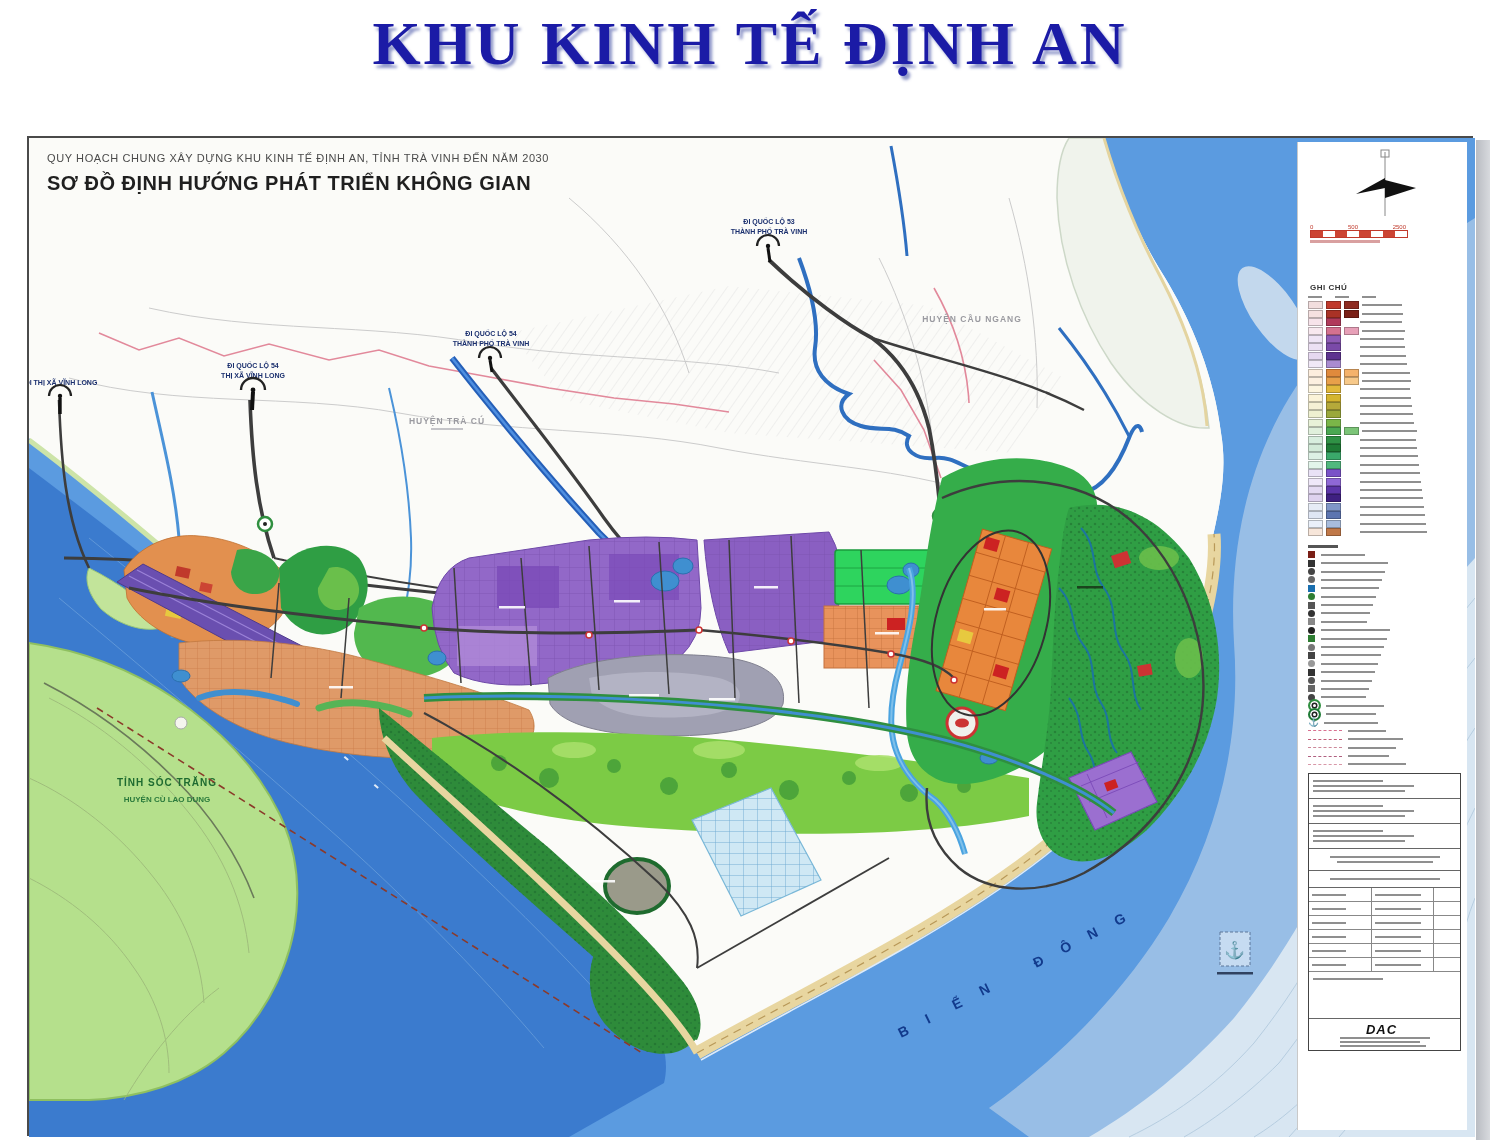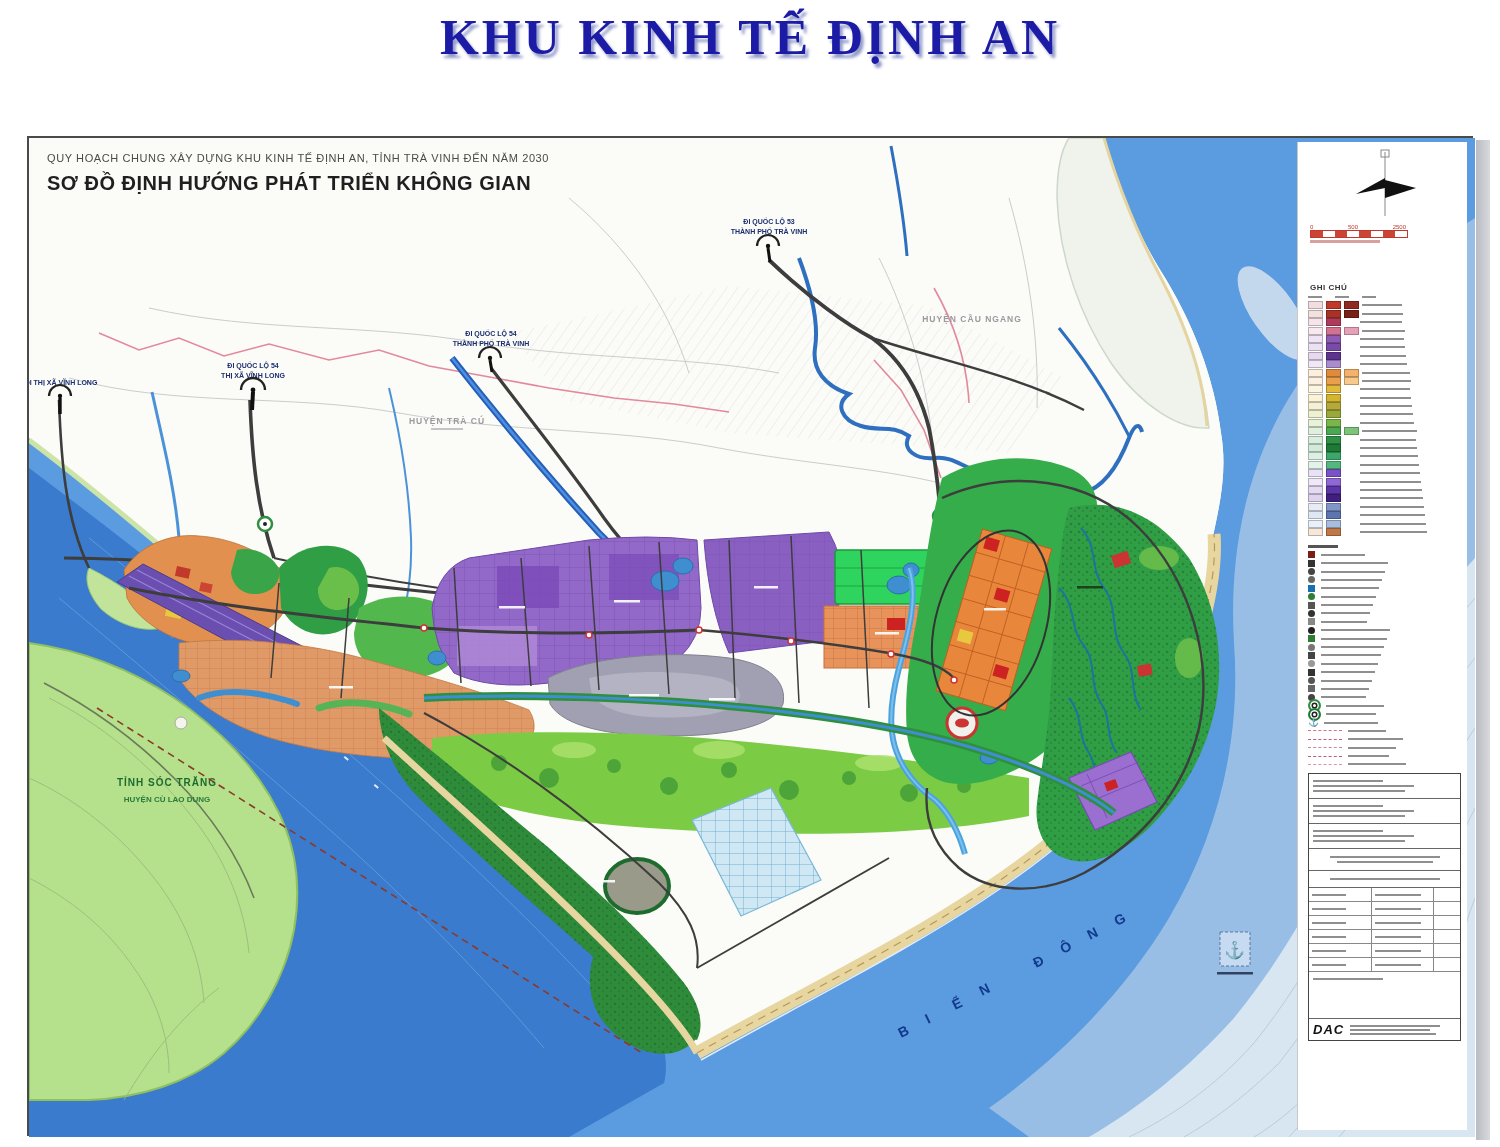--- a/index.html
+++ b/index.html
@@ -1,20 +1,20 @@
 <!DOCTYPE html>
 <html><head>
 <meta charset="utf-8">
 <style>
   html,body{margin:0;padding:0;}
   body{width:1500px;height:1147px;position:relative;background:#ffffff;overflow:hidden;
        font-family:"Liberation Sans", sans-serif;}
   
   .page-title{position:absolute;top:8px;left:0;width:100%;text-align:center;margin:0;
-    font-family:"Liberation Serif", serif;font-weight:bold;font-size:50px;letter-spacing:3px;
+    font-family:"Liberation Serif", serif;font-weight:bold;font-size:62px;letter-spacing:3px;
     color:#1b1ba6;text-shadow:3px 4px 3px rgba(120,130,190,.8);}
   
   .sheet{position:absolute;left:27px;top:136px;width:1446px;height:1000px;background:#fbfbf8;
     border:2px solid #4a4a4a;box-sizing:border-box;}
   .sheet-shadow{position:absolute;left:1476px;top:140px;width:14px;height:1000px;
     background:linear-gradient(90deg,#b9bcc2,#d8dade);}
   svg.map{position:absolute;left:0;top:0;}
   
   .legend{position:absolute;left:1268px;top:4px;width:170px;height:988px;background:#ffffff;
     border-left:1px solid #c9c9c9;box-sizing:border-box;padding:6px 6px 4px 10px;font-size:7px;color:#333;}
@@ -37,21 +37,21 @@
   .stripes i:nth-child(odd){background:#cc4433;}
   .stripes i:nth-child(even){background:#fff;}
   .scale-sub{width:70px;height:3px;background:#d9a0a0;margin-top:2px;}
   
   .tblock{border:1.2px solid #444;margin-top:6px;}
   .tb-cell{border-bottom:1px solid #666;padding:3px 4px;}
   .tb-head{text-align:center;padding:4px 2px;}
   .tb-table{display:grid;grid-template-columns:42% 41% 17%;}
   .tb-table .cell{border-bottom:1px solid #888;border-right:1px solid #888;height:13px;display:flex;align-items:center;padding-left:3px;}
   .tb-table .cell:nth-child(3n){border-right:none;}
-  .tb-logo-row{display:flex;align-items:center;padding:3px 4px;}
+  .tb-logo-row{display:flex;align-items:center;padding:3px 4px;flex-direction:column;}
   .dac{font-weight:bold;font-size:13px;font-style:italic;color:#111;margin-right:6px;letter-spacing:1px;}
 </style>
 </head>
 <body>
 
 <h1 class="page-title">KHU KINH TẾ ĐỊNH AN</h1>
 
 <div class="sheet">
 <svg class="map" width="1446" height="1000" viewBox="0 0 1446 1000" xmlns="http://www.w3.org/2000/svg">
   <defs>

